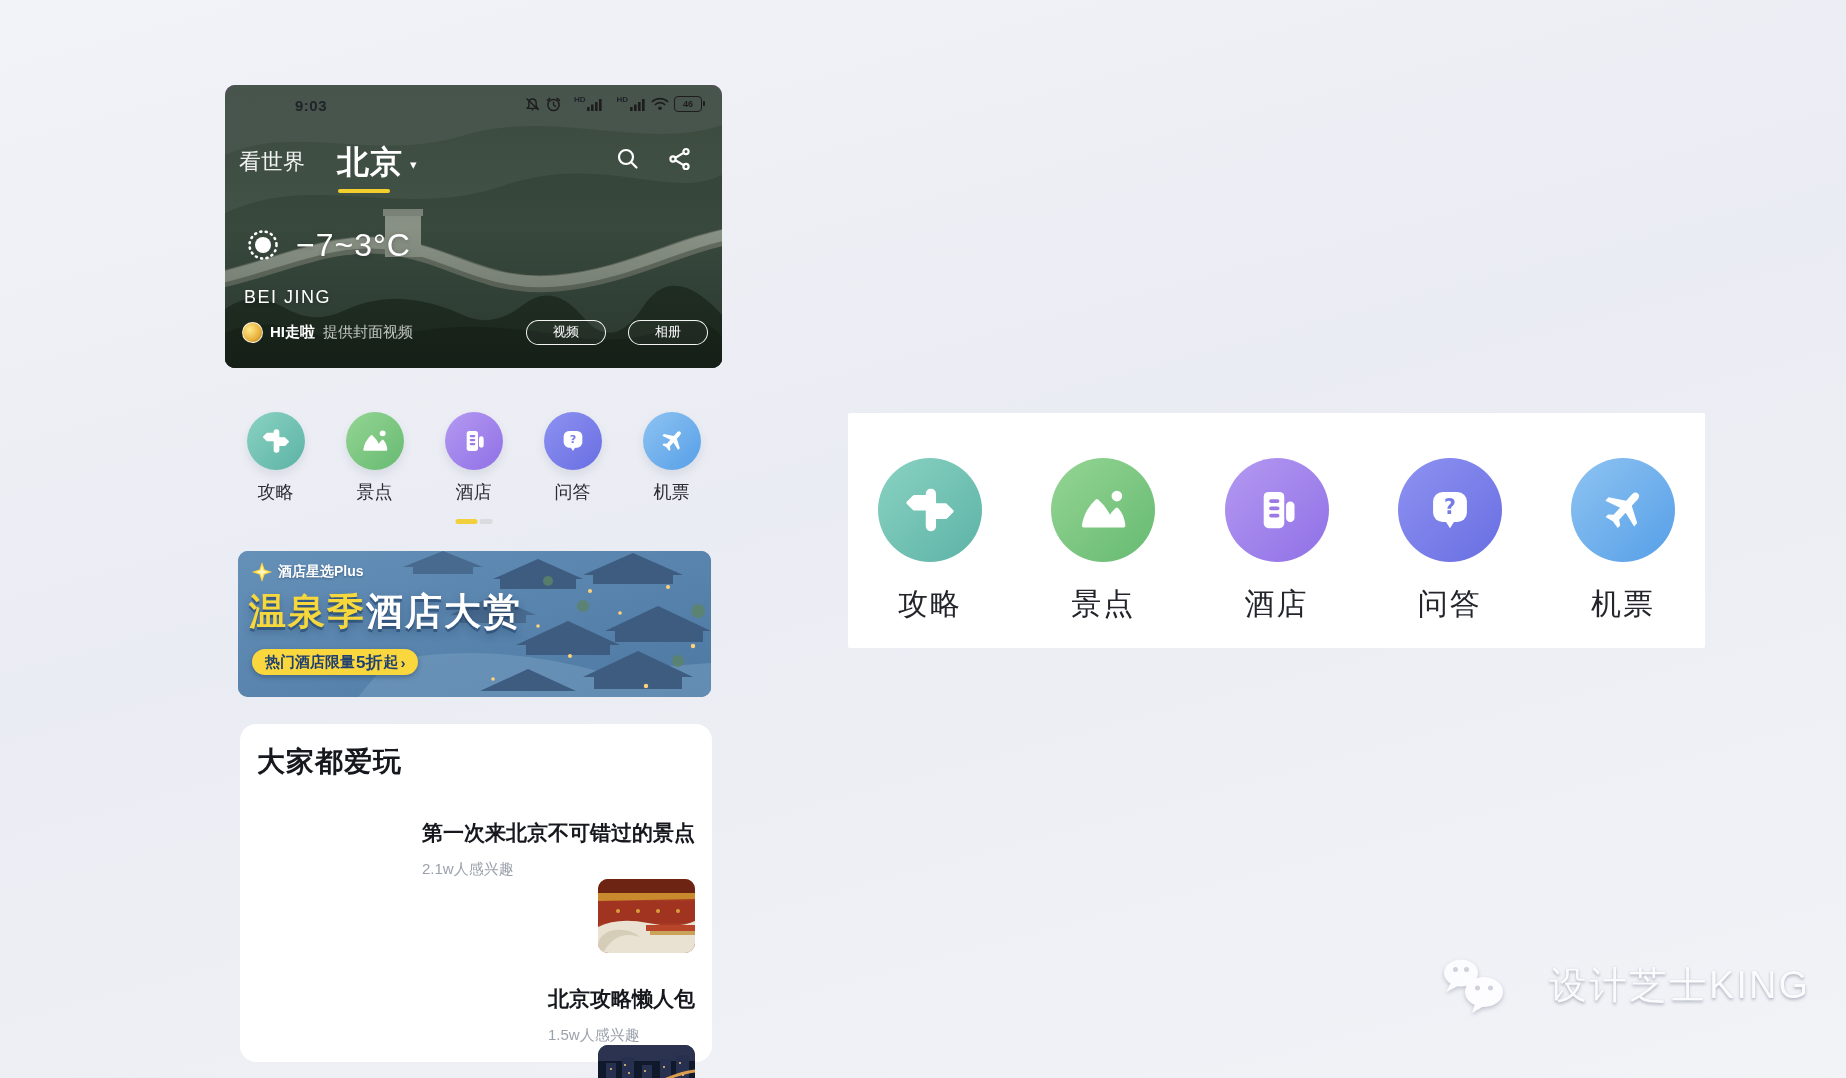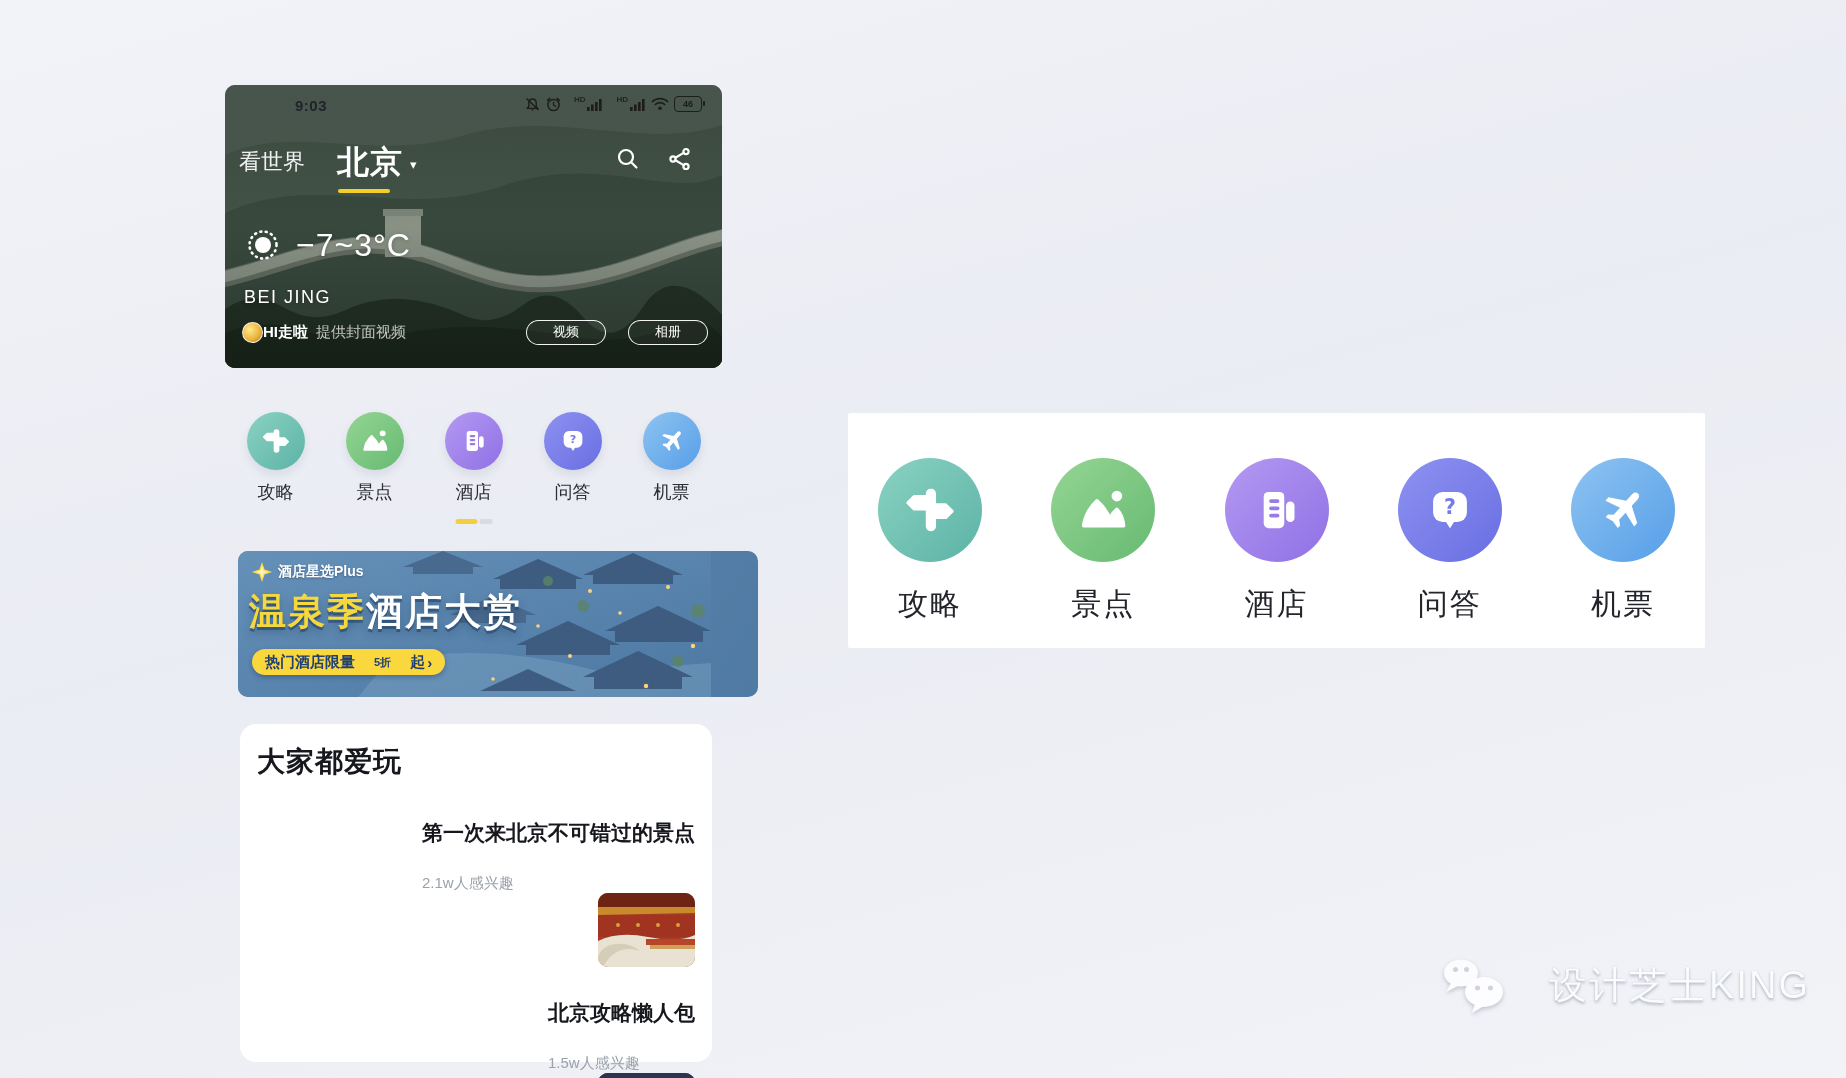--- a/index.html
+++ b/index.html
@@ -31,21 +31,21 @@
   .city-caret{display:inline-block;margin-left:7px;color:#fff;font-size:13px;vertical-align:4px;}
   .city-underline{width:52px;height:4px;border-radius:2px;background:#f2cf2d;margin-top:4px;margin-left:1px;}
   .hero-tools{position:absolute;right:18px;top:6px;display:flex;gap:28px;}
 
   .weather{position:absolute;left:18px;top:140px;display:flex;align-items:center;gap:13px;color:#fff;}
   .weather .temp{font-size:32px;letter-spacing:1px;text-shadow:0 1px 4px rgba(0,0,0,.25);}
   .city-en{position:absolute;left:19px;top:202px;color:#fff;font-size:18px;letter-spacing:1.5px;text-shadow:0 1px 4px rgba(0,0,0,.3);}
 
   .credit-row{position:absolute;left:17px;right:14px;top:235px;height:24px;display:flex;align-items:center;}
   .credit-avatar{width:19px;height:19px;border-radius:50%;background:radial-gradient(circle at 35% 35%,#ffe98a,#e8b13c 60%,#9c6a1e);border:1px solid rgba(255,255,255,.8);}
-  .credit-name{font-size:15px;font-weight:bold;color:#fff;}
+  .credit-name{margin-left:7px;font-size:15px;font-weight:bold;color:#fff;}
   .credit-desc{margin-left:8px;font-size:15px;color:rgba(255,255,255,.72);}
   .hero-btns{margin-left:auto;display:flex;gap:22px;}
   .pill-btn{min-width:54px;height:23px;border:1.5px solid rgba(255,255,255,.95);border-radius:13px;
             display:flex;align-items:center;justify-content:center;color:#fff;font-size:13px;padding:0 12px;background:rgba(255,255,255,.04);}
 
   
   .quick-nav{position:absolute;left:0;top:327px;width:497px;display:flex;justify-content:center;gap:41px;}
   .qn-item{width:58px;display:flex;flex-direction:column;align-items:center;}
   .qn-circle{width:58px;height:58px;border-radius:50%;display:flex;align-items:center;justify-content:center;box-shadow:0 5px 10px rgba(40,60,90,.10);}
   .qn-label{margin-top:10px;font-size:18px;color:#2b2d33;}
@@ -55,40 +55,40 @@
 
   .c-teal  {background:linear-gradient(135deg,#8ad2c2 0%,#5cb3a6 100%);}
   .c-green {background:linear-gradient(135deg,#95d594 0%,#66ba72 100%);}
   .c-purple{background:linear-gradient(135deg,#b székhelye 0%,#9272e6 100%);} 
   .c-purple{background:linear-gradient(135deg,#b499f1 0%,#9070e6 100%);}
   .c-indigo{background:linear-gradient(135deg,#8e92f1 0%,#686ee2 100%);}
   .c-blue  {background:linear-gradient(135deg,#8ec3f1 0%,#569fe8 100%);}
 
   
   .banner{position:absolute;left:13px;top:466px;width:473px;height:146px;border-radius:10px;overflow:hidden;
-          background:linear-gradient(120deg,#6189b0,#4f7aa3);padding-left:47px;}
+          background:linear-gradient(120deg,#6189b0,#4f7aa3);}
   .banner svg.art{position:absolute;inset:0;}
   .banner-brand{position:absolute;left:13px;top:10px;display:flex;align-items:center;gap:5px;color:#fff;font-size:14px;font-weight:bold;text-shadow:0 1px 2px rgba(20,40,70,.4);}
   .banner-title{position:absolute;left:11px;top:36px;font-size:37px;font-weight:900;letter-spacing:2px;color:#fff;
                 text-shadow:0 3px 0 rgba(26,56,96,.5),0 5px 8px rgba(20,40,70,.35);}
   .banner-title .hl{color:#f6d83c;}
   .banner-cta{position:absolute;left:14px;top:98px;height:26px;border-radius:14px;background:#fbd73e;
               display:inline-flex;align-items:center;padding:0 13px;color:#1f4071;font-size:15px;font-weight:bold;
               box-shadow:0 2px 5px rgba(20,40,70,.35);}
-  .banner-cta .big{font-size:11px;font-weight:900;margin:0 19px;}
+  .banner-cta .big{font-size:17px;font-weight:900;margin:0 1px;}
   .banner-cta .arrow{margin-left:2px;font-weight:900;}
 
   
   .card{position:absolute;left:15px;top:639px;width:472px;height:338px;background:#fff;border-radius:16px;padding:19px 17px 0 17px;box-sizing:border-box;}
   .card-title{font-size:28px;font-weight:bold;color:#16181d;letter-spacing:1px;}
   .p-item{display:flex;align-items:flex-end;margin-top:24px;flex-direction:column;}
   .p-item + .p-item{margin-top:18px;}
   .p-text{flex:1;padding-top:14px;}
   .p-title{font-size:21px;font-weight:600;color:#16181d;}
-  .p-meta{margin-top:27px;font-size:15px;color:#9ba1ab;}
+  .p-meta{margin-top:13px;font-size:15px;color:#9ba1ab;}
   .p-thumb{width:97px;height:74px;border-radius:10px;overflow:hidden;flex-shrink:0;}
   .p-thumb svg{display:block;}
 
   
   .zoom-panel{position:absolute;left:848px;top:413px;width:857px;height:235px;background:#fff;border-radius:2px;
               display:flex;justify-content:space-between;padding:45px 30px 0 30px;box-sizing:border-box;}
   .zp-item{width:104px;display:flex;flex-direction:column;align-items:center;}
   .zp-circle{width:104px;height:104px;border-radius:50%;display:flex;align-items:center;justify-content:center;}
   .zp-label{margin-top:22px;font-size:30px;color:#23252b;letter-spacing:2px;}
 

